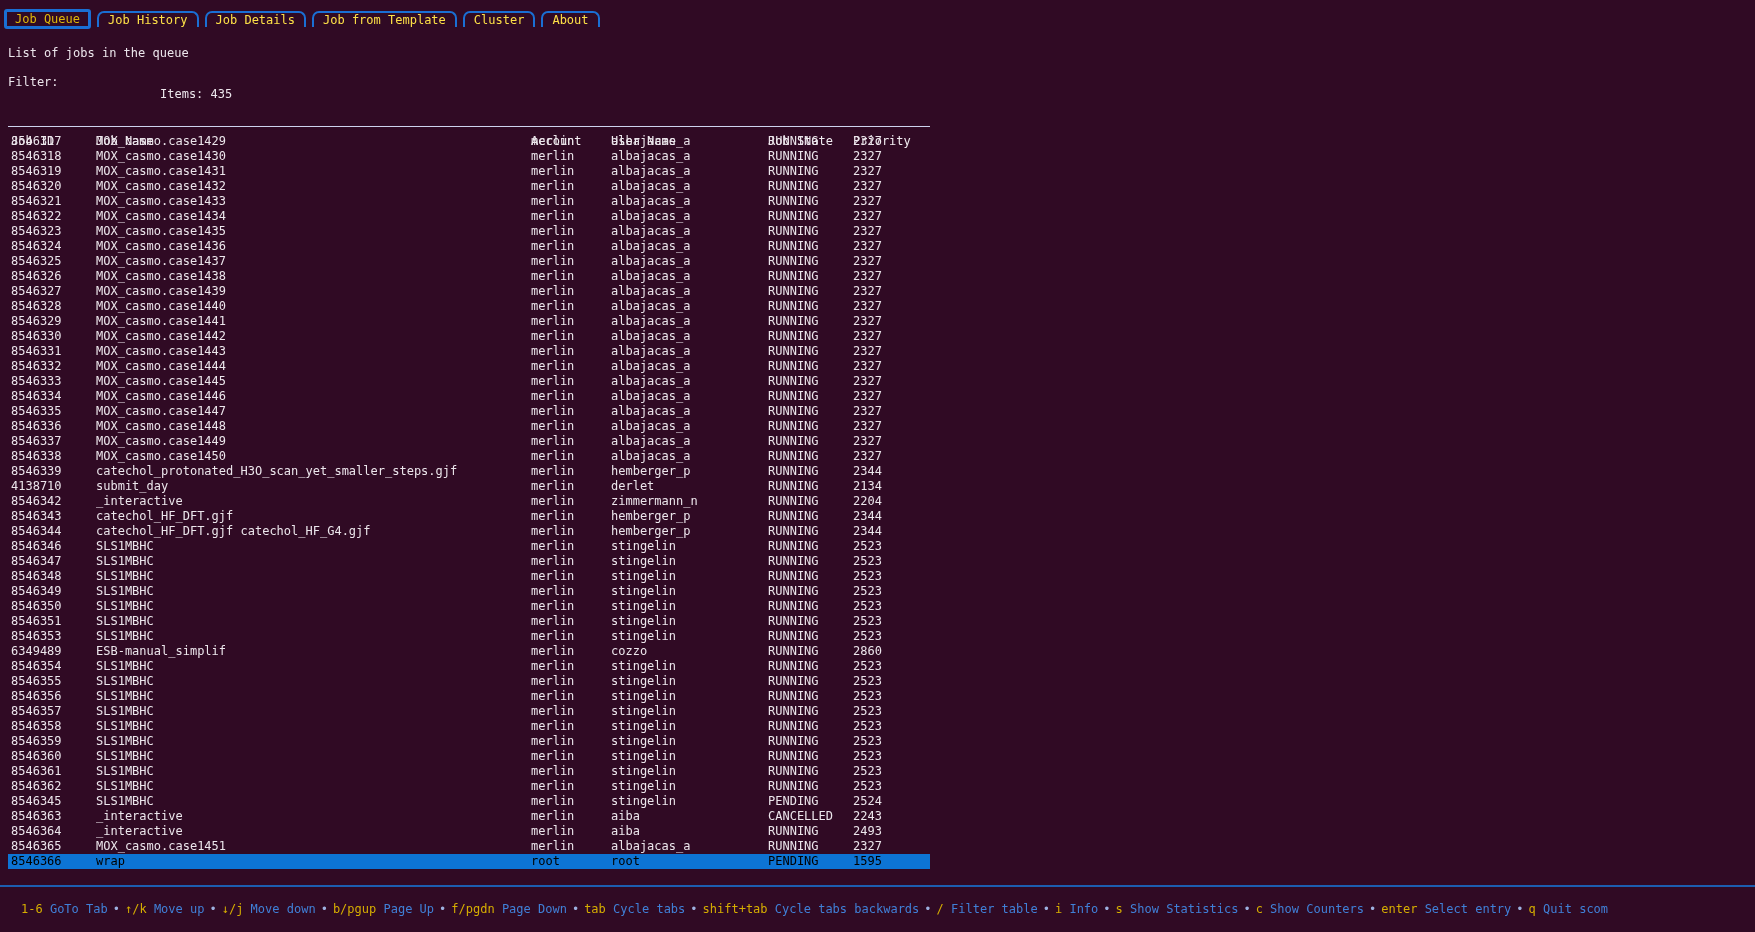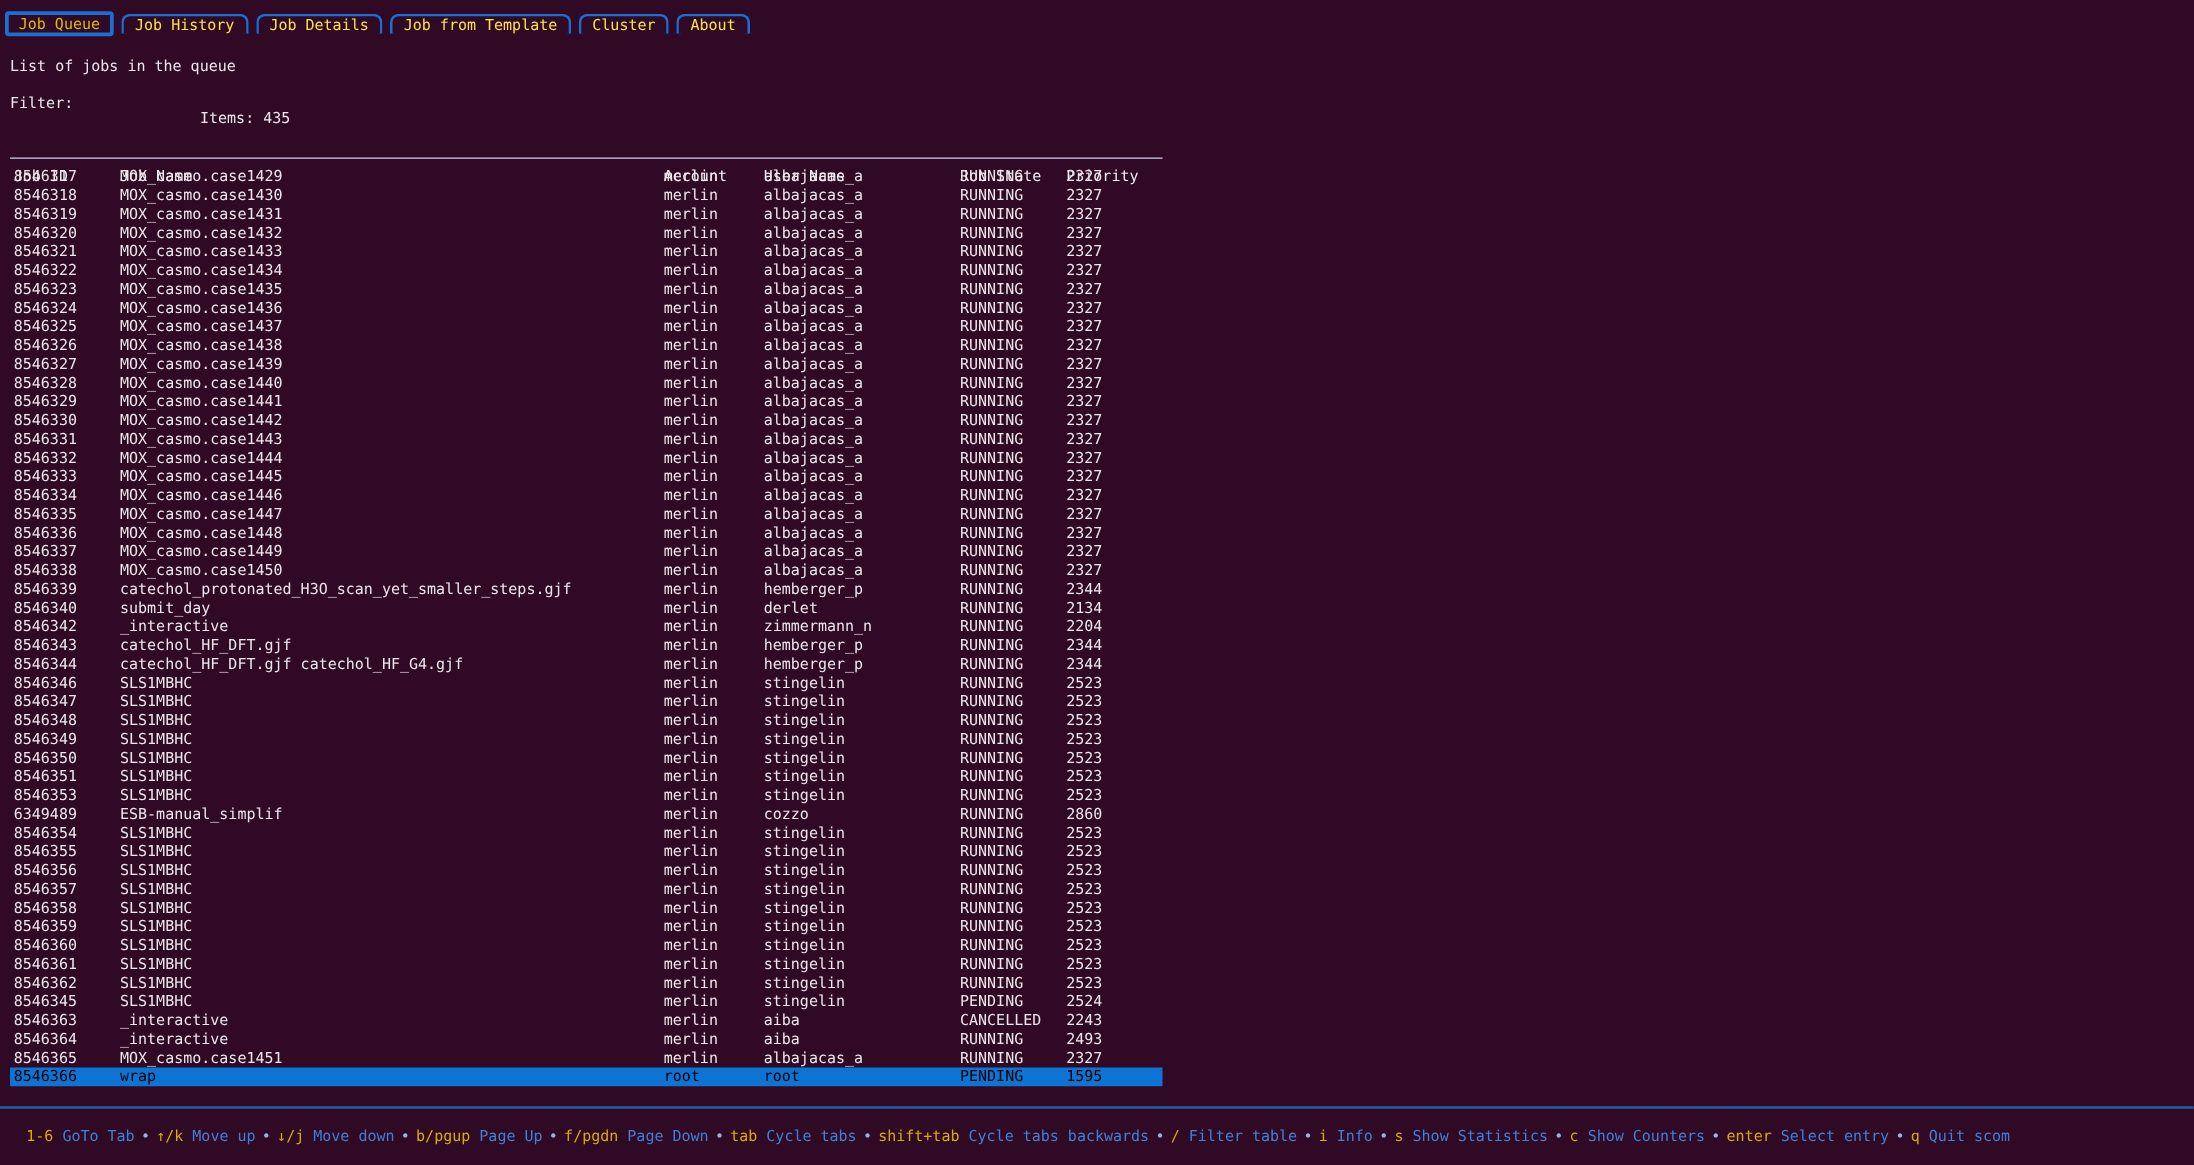--- a/index.html
+++ b/index.html
@@ -280,21 +280,21 @@
   </div>
     <div class="trow">
     <span class="cell">8546339</span>
     <span class="cell">catechol_protonated_H3O_scan_yet_smaller_steps.gjf</span>
     <span class="cell">merlin</span>
     <span class="cell">hemberger_p</span>
     <span class="cell">RUNNING</span>
     <span class="cell">2344</span>
   </div>
     <div class="trow">
-    <span class="cell">8546340</span>
+    <span class="cell">4138710</span>
     <span class="cell">submit_day</span>
     <span class="cell">merlin</span>
     <span class="cell">derlet</span>
     <span class="cell">RUNNING</span>
     <span class="cell">2134</span>
   </div>
     <div class="trow">
     <span class="cell">8546342</span>
     <span class="cell">_interactive</span>
     <span class="cell">merlin</span>

